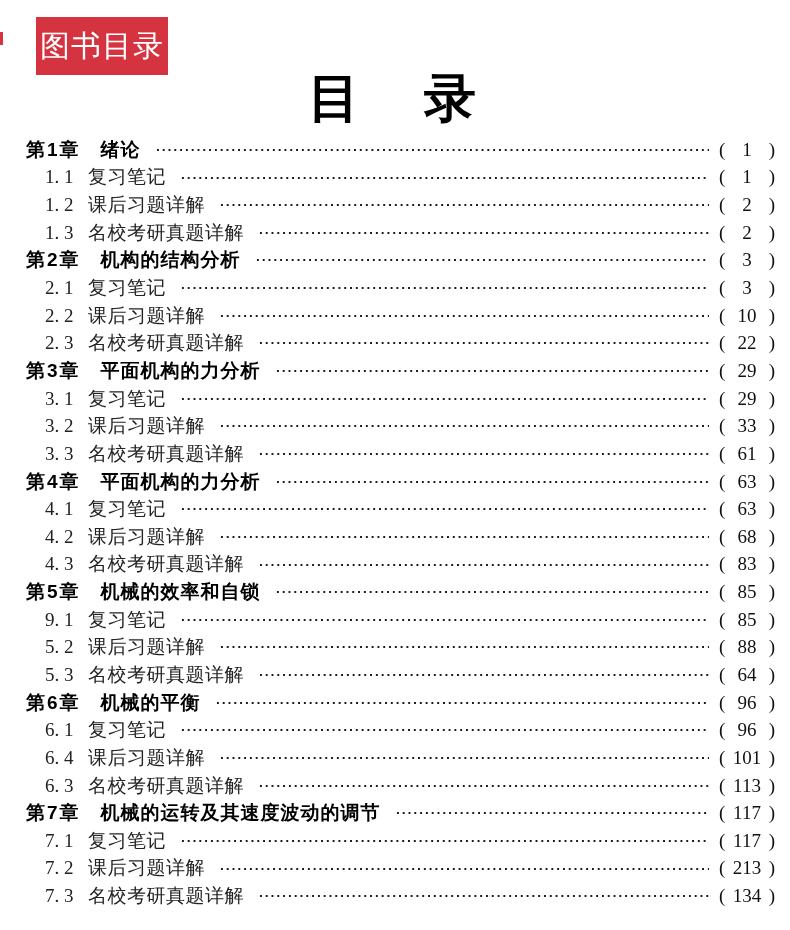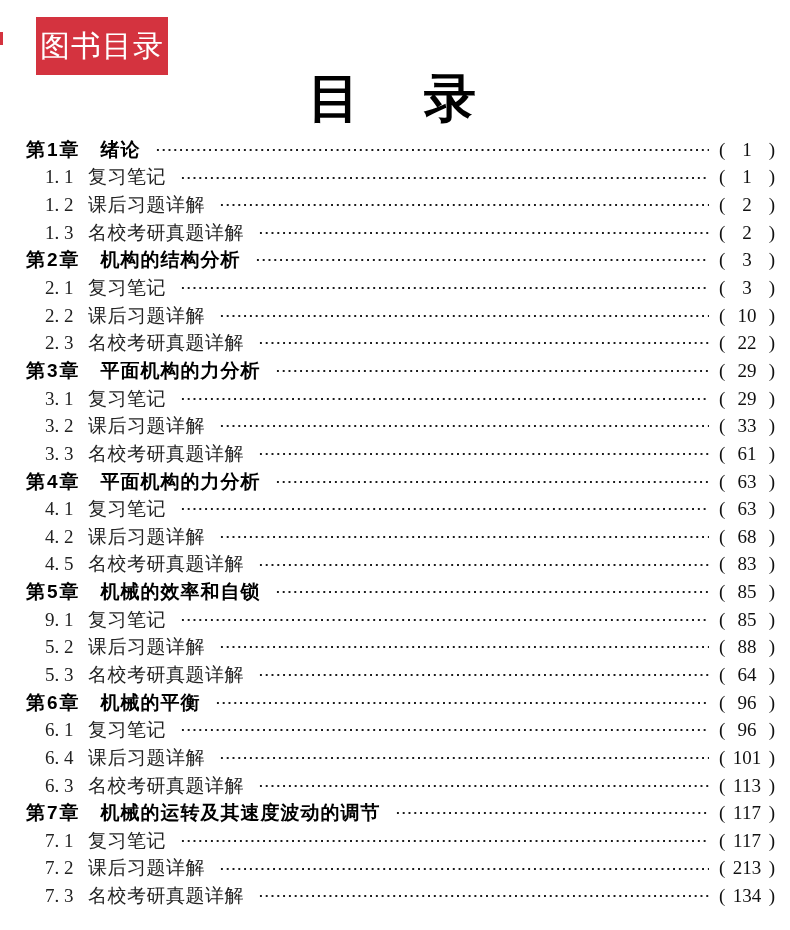--- a/index.html
+++ b/index.html
@@ -237,21 +237,21 @@
     <span class="sec-num">4. 2</span>
     <span class="sec-title">课后习题详解</span>
     <span class="leader"></span>
     <span class="page-no">
       <span class="paren">(</span>
       <span class="num">68</span>
       <span class="paren">)</span>
     </span>
   </div>
       <div class="row section">
-    <span class="sec-num">4. 5</span>
+    <span class="sec-num">4. 3</span>
     <span class="sec-title">名校考研真题详解</span>
     <span class="leader"></span>
     <span class="page-no">
       <span class="paren">(</span>
       <span class="num">83</span>
       <span class="paren">)</span>
     </span>
   </div>
       <div class="row chapter">
     <span class="ch-num">第5章</span>

